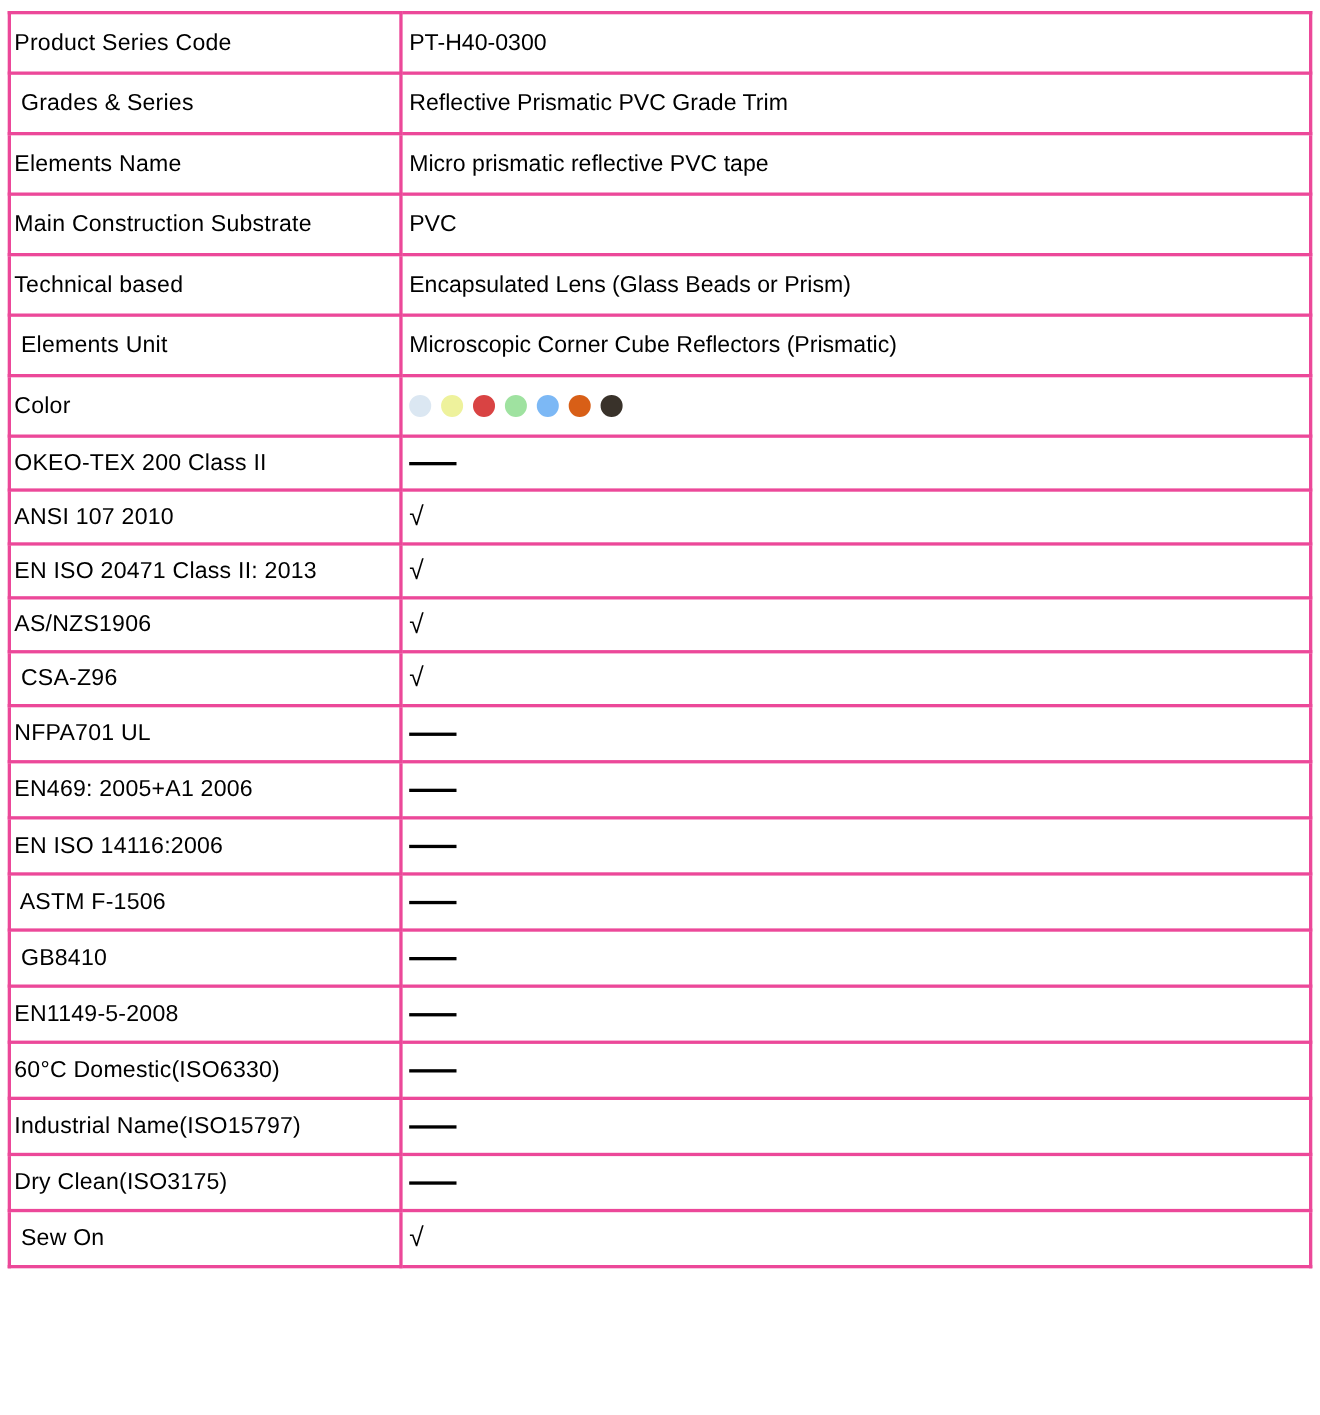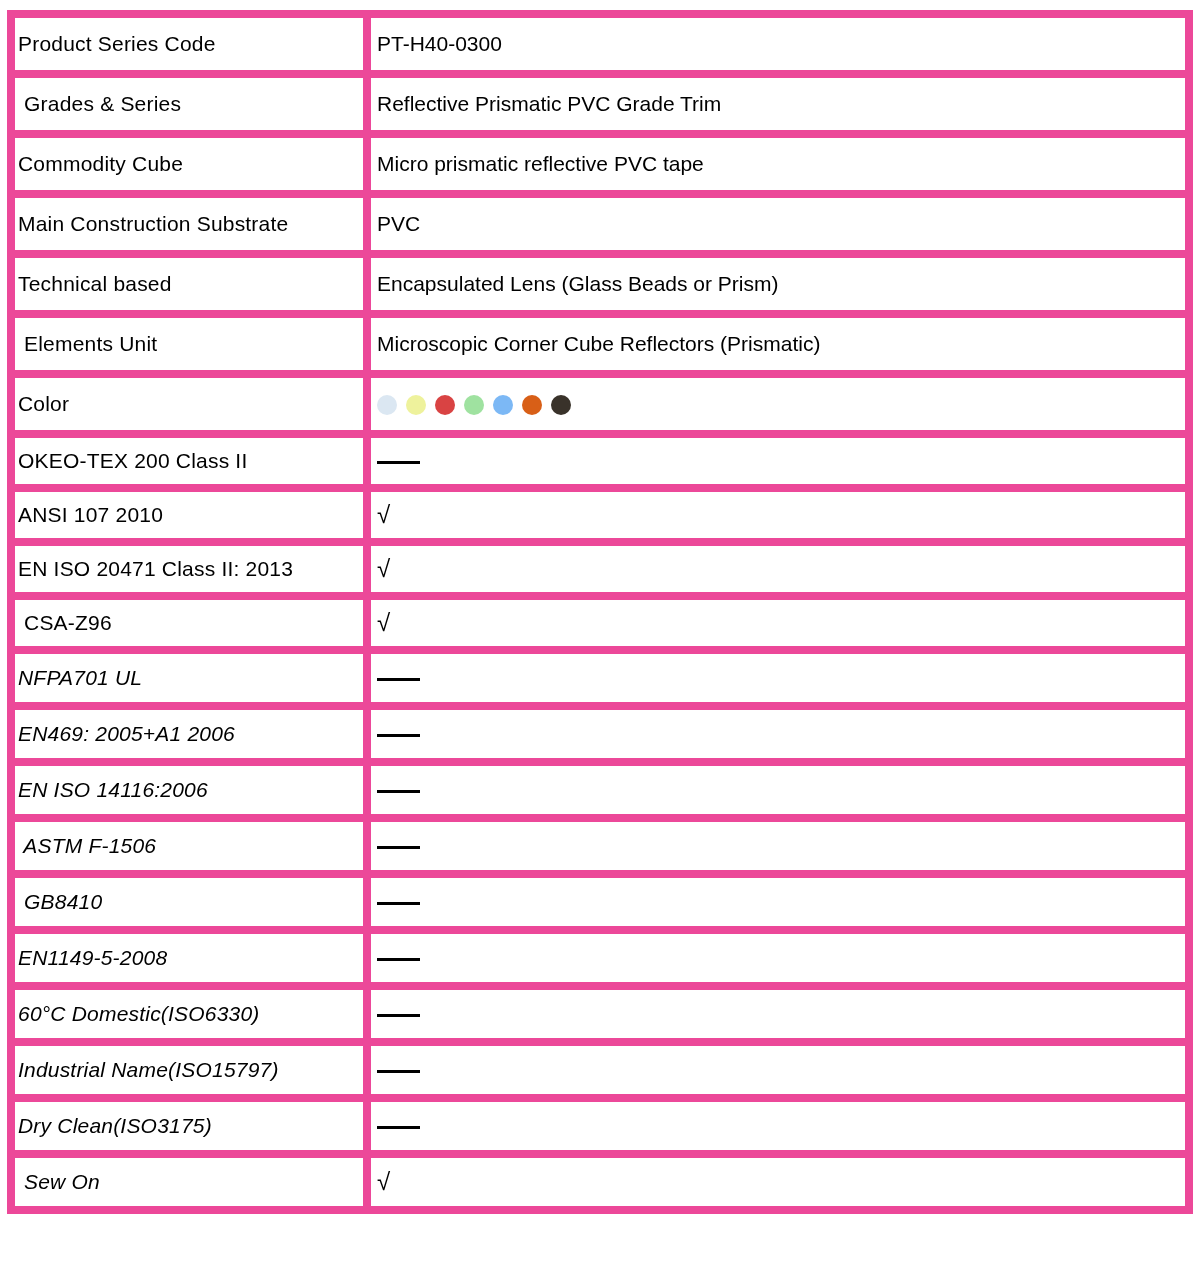--- a/index.html
+++ b/index.html
@@ -18,40 +18,40 @@
     position: relative;
   }
   table.spec {
     border-collapse: collapse;
     table-layout: fixed;
     margin: 10px 0 0 7px;
     width: 1186px;
   }
   table.spec col.c1 { width: 356px; }
   table.spec td {
-    border: 8px solid #ec4899;
+    border: 3px solid #ec4899;
     vertical-align: middle;
     overflow: hidden;
   }
   .label-cell {
     text-align: left;
     padding: 0 4px 0 3px;
     font-size: 21px;
     white-space: pre;
     letter-spacing: 0.2px;
   }
   .value-cell {
     text-align: left;
     padding: 0 6px;
     font-size: 21px;
   }
   
   .r-tall  td { height: 52px; }
   .r-short td { height: 46px; }
-  .r-mid   td { height: 48px; font-style: italic; }
+  .r-mid   td { height: 48px; }
   .check-mark {
     font-size: 24px;
     font-weight: 400;
     display: inline-block;
     line-height: 1;
   }
   .dash-line {
     display: inline-block;
     width: 43px;
     height: 3px;
@@ -82,21 +82,21 @@
     <tbody id="spec-rows">
         <tr class="r-tall">
           <td class="label-cell">Product Series Code</td>
           <td class="value-cell">PT-H40-0300</td>
         </tr>
         <tr class="r-tall">
           <td class="label-cell"> Grades &amp; Series</td>
           <td class="value-cell">Reflective Prismatic PVC Grade Trim</td>
         </tr>
         <tr class="r-tall">
-          <td class="label-cell">Commodity Cube</td>
+          <td class="label-cell">Elements Name</td>
           <td class="value-cell">Micro prismatic reflective PVC tape</td>
         </tr>
         <tr class="r-tall">
           <td class="label-cell">Main Construction Substrate</td>
           <td class="value-cell">PVC</td>
         </tr>
         <tr class="r-tall">
           <td class="label-cell">Technical based</td>
           <td class="value-cell">Encapsulated Lens (Glass Beads or Prism)</td>
         </tr>
@@ -119,20 +119,24 @@
         <tr class="r-short">
           <td class="label-cell">OKEO-TEX 200 Class II</td>
           <td class="value-cell"><span class="dash-line"></span></td>
         </tr>
         <tr class="r-short">
           <td class="label-cell">ANSI 107 2010</td>
           <td class="value-cell"><span class="check-mark">√</span></td>
         </tr>
         <tr class="r-short">
           <td class="label-cell">EN ISO 20471 Class II: 2013</td>
+          <td class="value-cell"><span class="check-mark">√</span></td>
+        </tr>
+        <tr class="r-short">
+          <td class="label-cell">AS/NZS1906</td>
           <td class="value-cell"><span class="check-mark">√</span></td>
         </tr>
         <tr class="r-short">
           <td class="label-cell"> CSA-Z96</td>
           <td class="value-cell"><span class="check-mark">√</span></td>
         </tr>
         <tr class="r-mid">
           <td class="label-cell">NFPA701 UL</td>
           <td class="value-cell"><span class="dash-line"></span></td>
         </tr>

